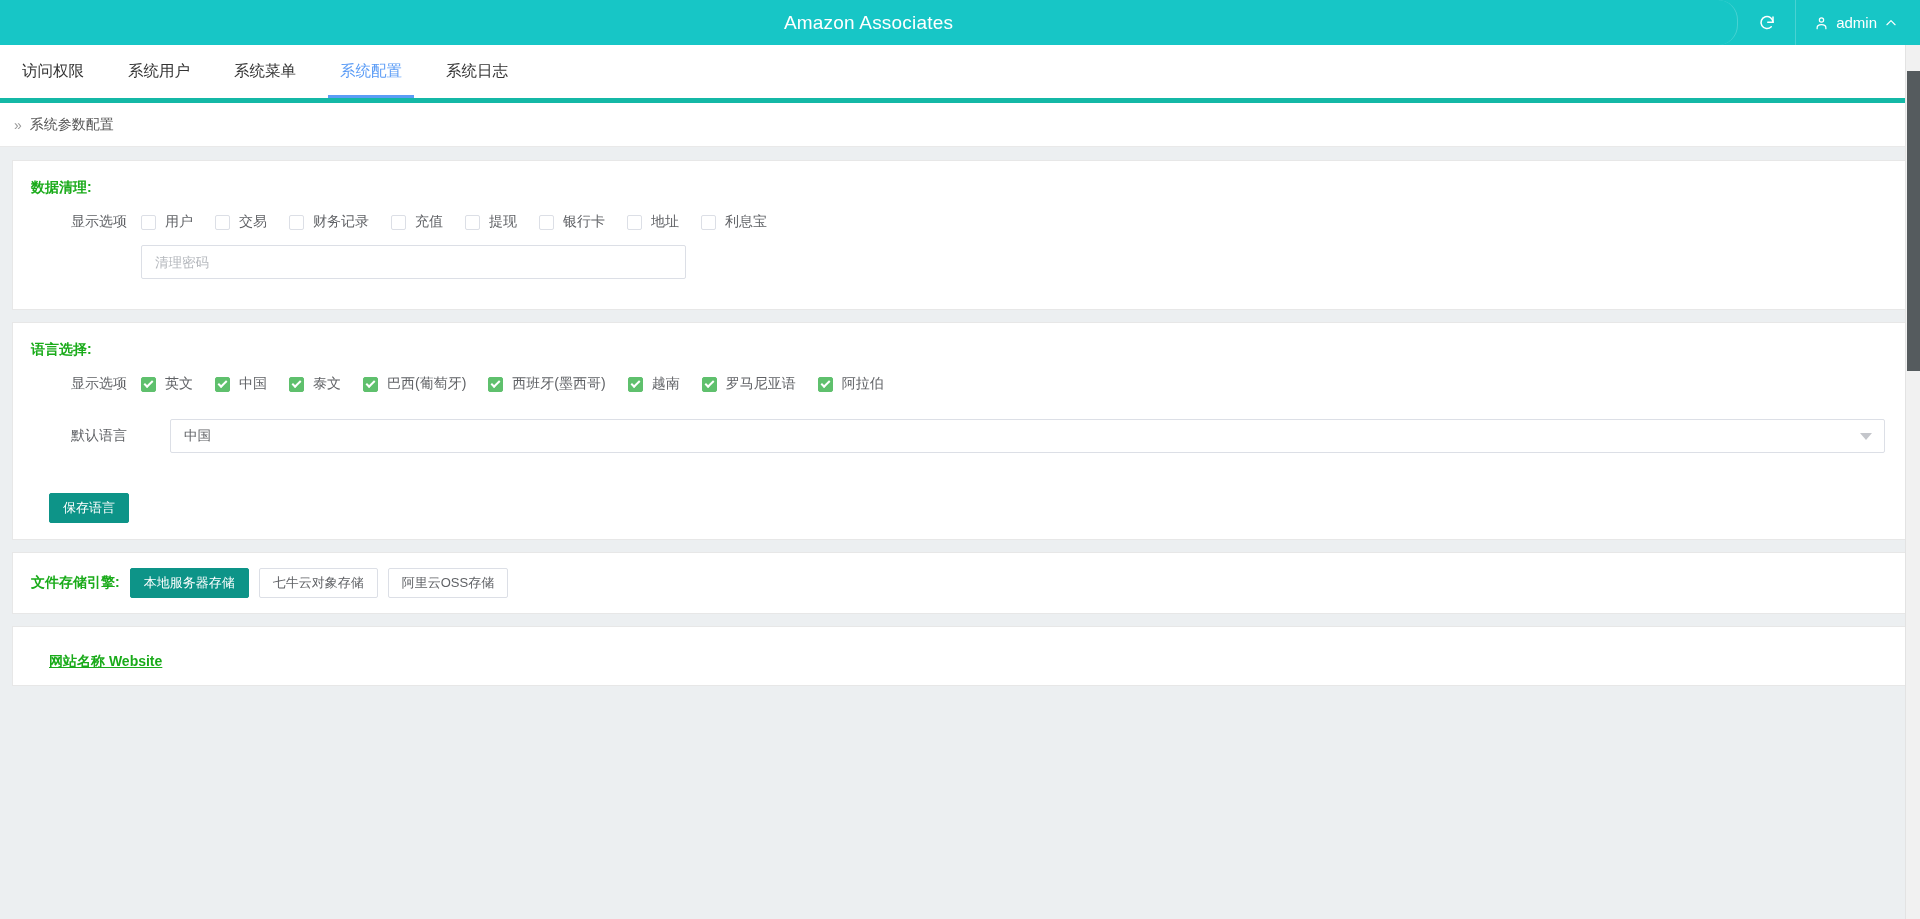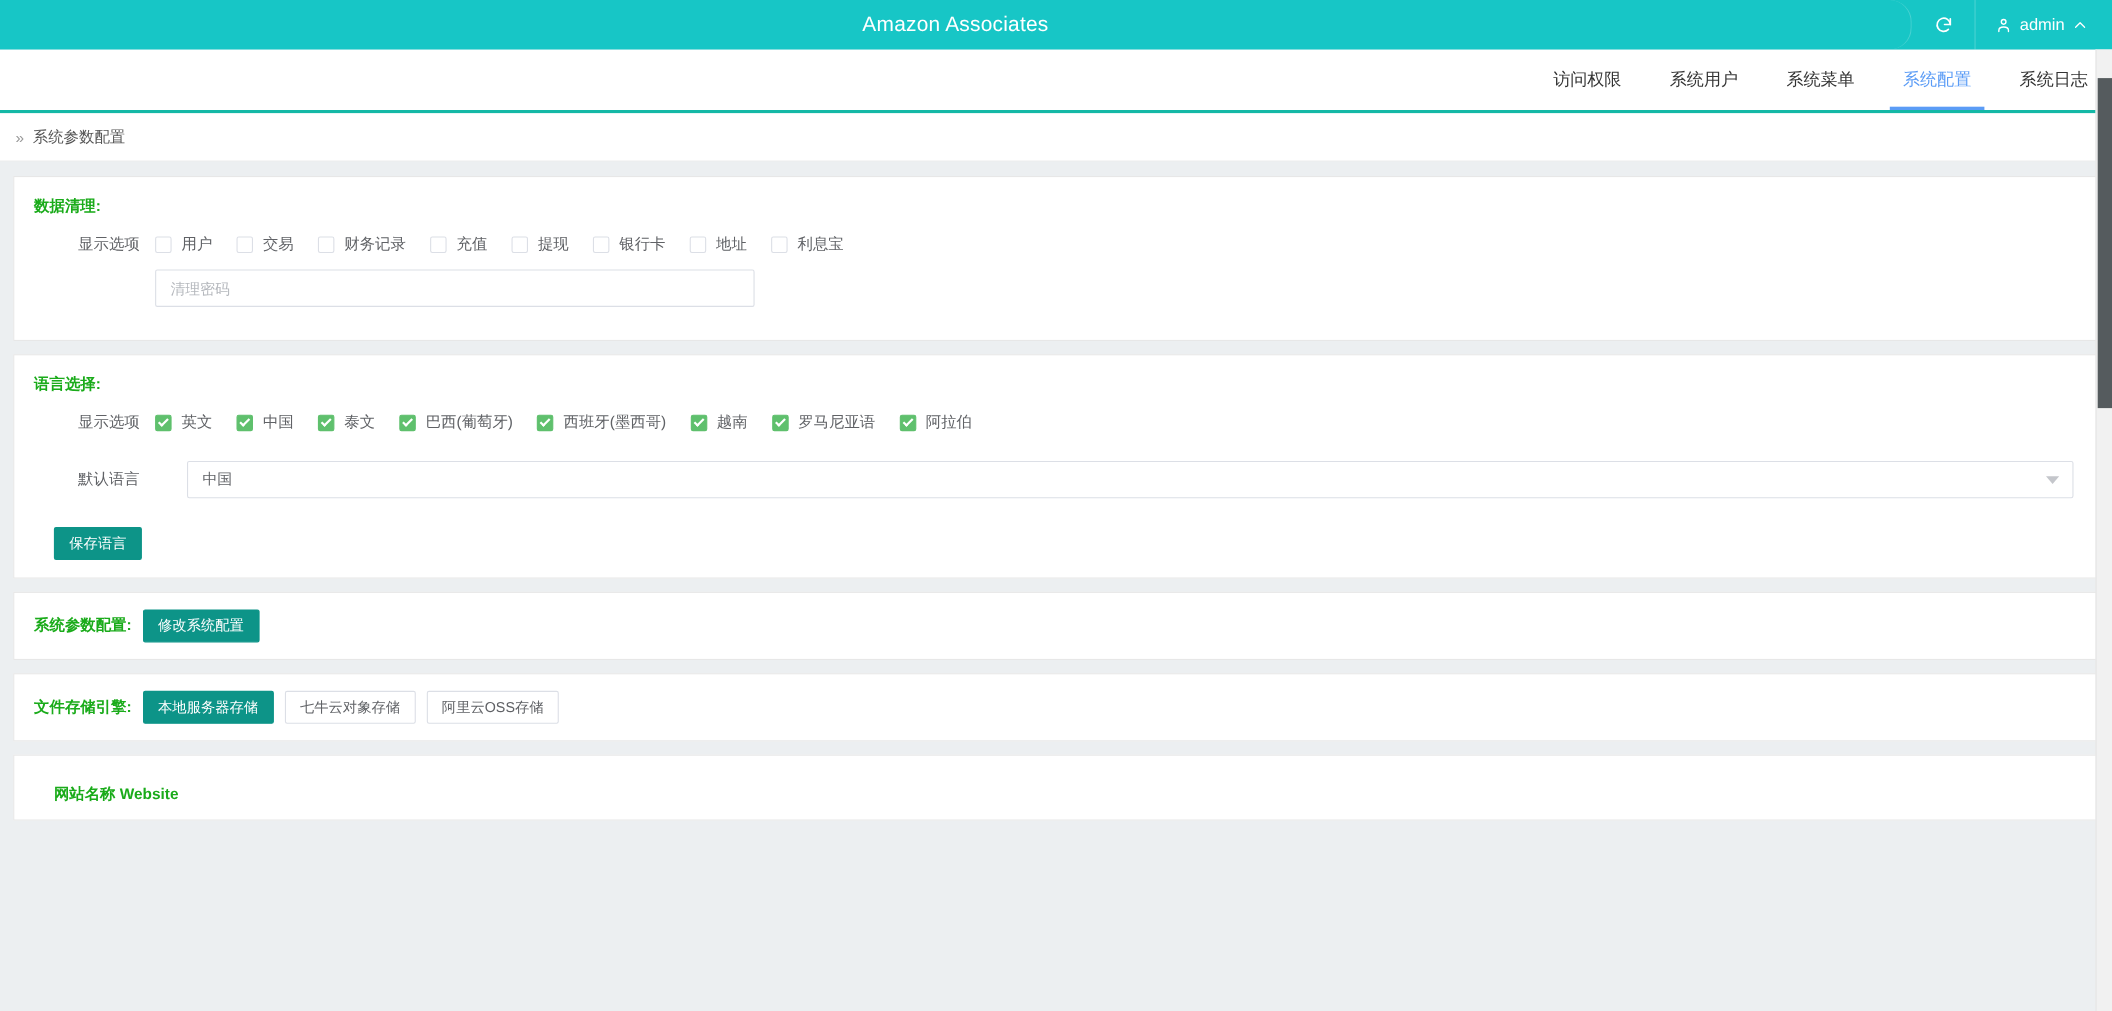--- a/index.html
+++ b/index.html
@@ -52,22 +52,21 @@
   .hdr-user .uname { color: #fff; }
   .icon-svg { display: block; }
 
   
   .tabbar {
     height: 58px;
     background: #ffffff;
     display: flex;
     align-items: stretch;
     padding-left: 0;
-    border-bottom: 3px solid #14b8a6;
-    justify-content: flex-end;
+    border-bottom: 5px solid #14b8a6;
   }
   .tab {
     position: relative;
     display: flex;
     align-items: center;
     padding: 0 22px;
     font-size: 15.5px;
     color: #333;
     cursor: pointer;
     white-space: nowrap;
@@ -227,21 +226,21 @@
     color: #ffffff;
     border-color: #0d9488;
   }
   .btn-plain {
     background: #ffffff;
     color: #606266;
     border-color: #dcdfe6;
   }
 
   .btn-row { margin-top: 20px; }
-  .btn-row-lang { margin-top: 26px; padding-left: 18px; }
+  .btn-row-lang { margin-top: 40px; padding-left: 18px; }
 
   .inline-card {
     display: flex;
     align-items: center;
     gap: 10px;
     padding: 15px 18px;
   }
   .inline-card .section-title { margin-bottom: 0; }
 
   .bottom-card {
@@ -249,20 +248,21 @@
     border: 1px solid #e7e7e7;
     padding: 26px 18px 0 18px;
     height: 60px;
     overflow: hidden;
   }
   .bottom-label {
     color: #1aab1a;
     font-weight: bold;
     font-size: 14px;
     padding-left: 18px;
+    text-decoration: underline;
   }
 
   
   .scrollbar {
     position: absolute;
     top: 45px; right: 0;
     width: 15px;
     height: 874px;
     background: #f1f1f1;
     border-left: 1px solid #e3e3e3;
@@ -443,24 +443,20 @@
         <div class="select-field">中国</div>
         <span class="select-caret"></span>
       </div>
     </div>
 
     <div class="btn-row-lang">
       <button class="btn btn-primary">保存语言</button>
     </div>
   </div>
 
-  <div class="card inline-card">
-    <div class="section-title">系统参数配置:</div>
-    <button class="btn btn-primary">修改系统配置</button>
-  </div>
 
   <div class="card inline-card">
     <div class="section-title">文件存储引擎:</div>
     <button class="btn btn-primary">本地服务器存储</button>
     <button class="btn btn-plain">七牛云对象存储</button>
     <button class="btn btn-plain">阿里云OSS存储</button>
   </div>
 
   <div class="bottom-card">
     <div class="bottom-label">网站名称 Website</div>

